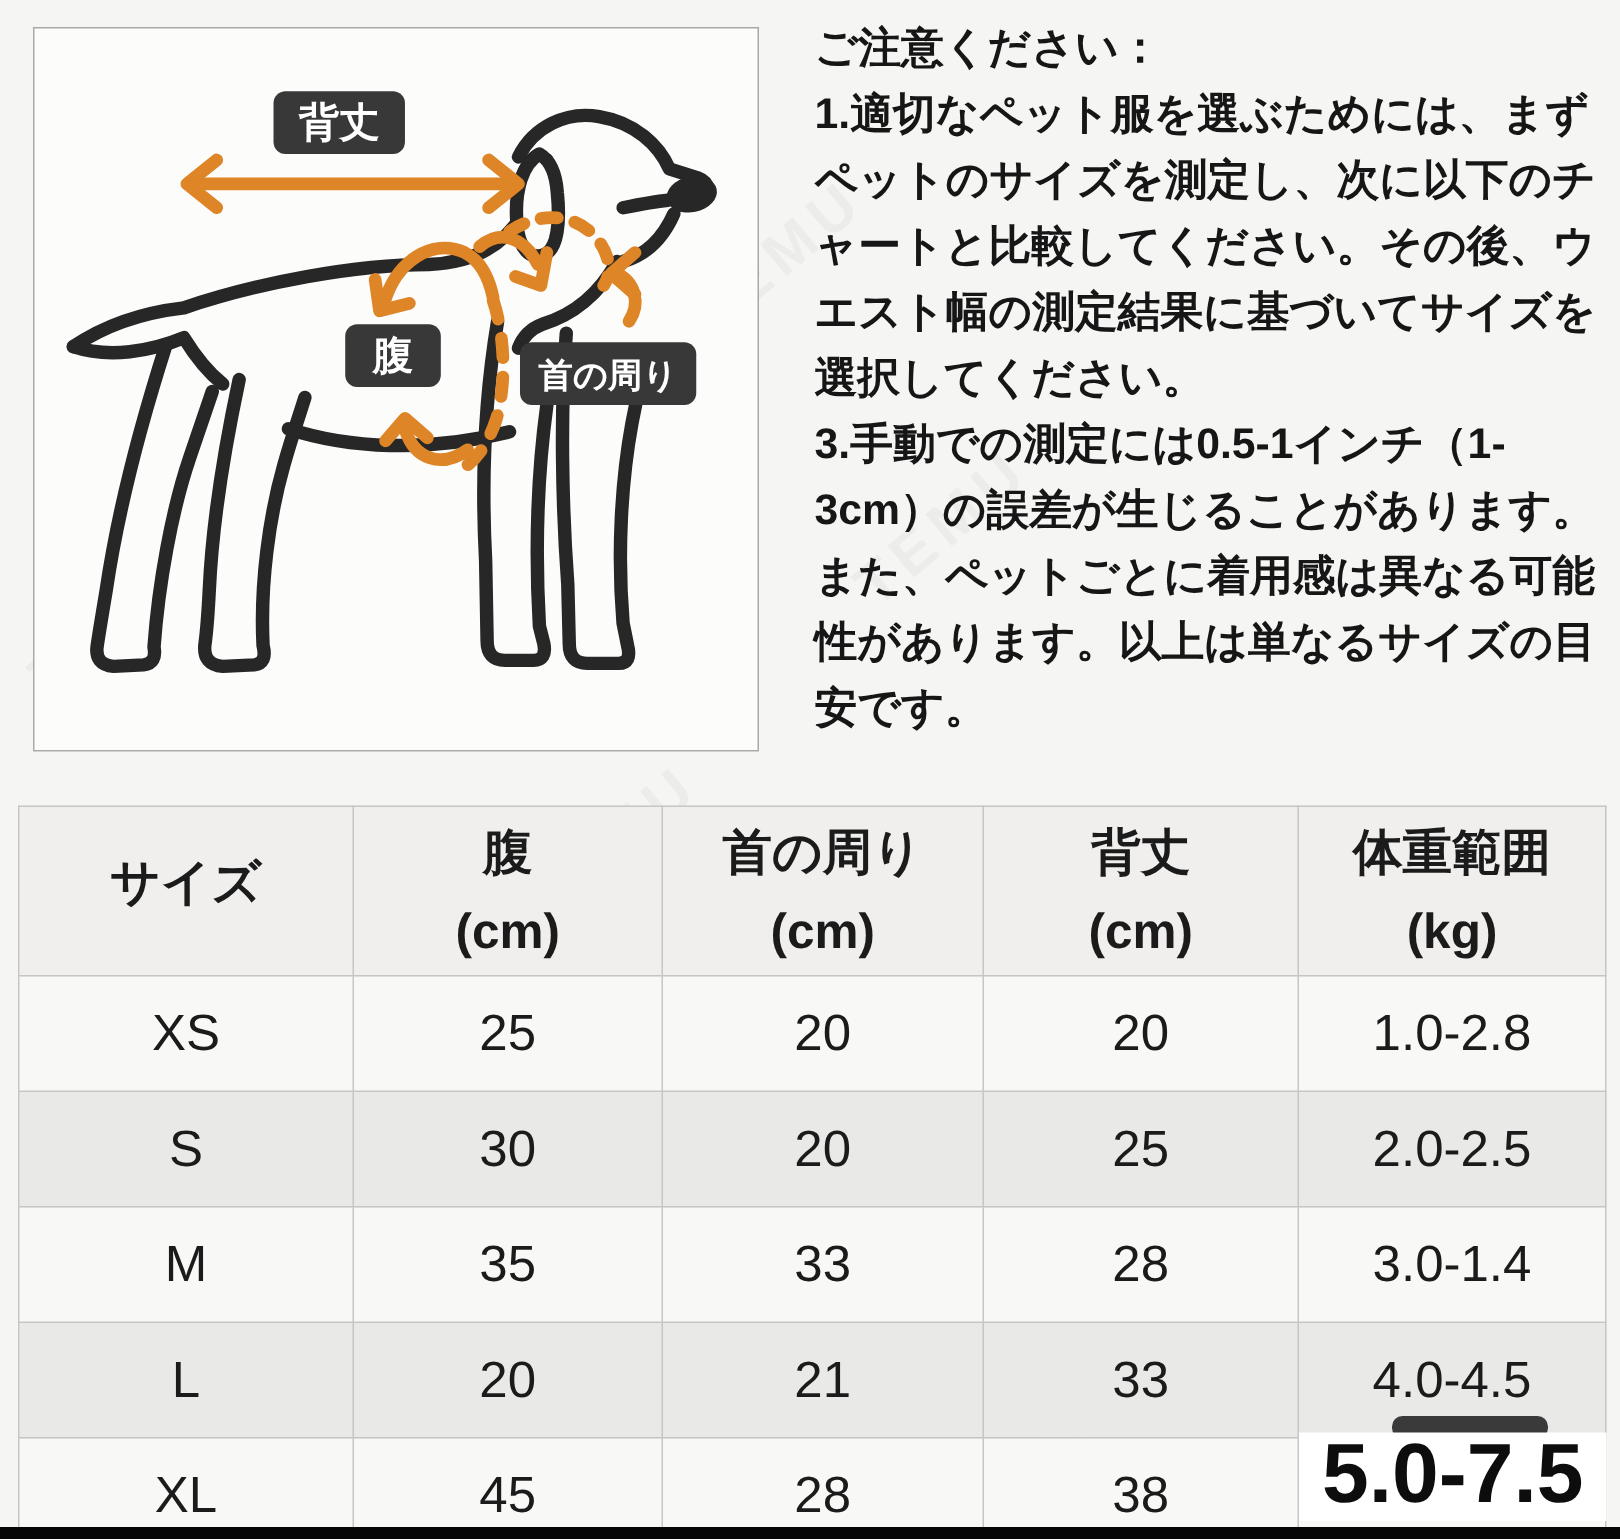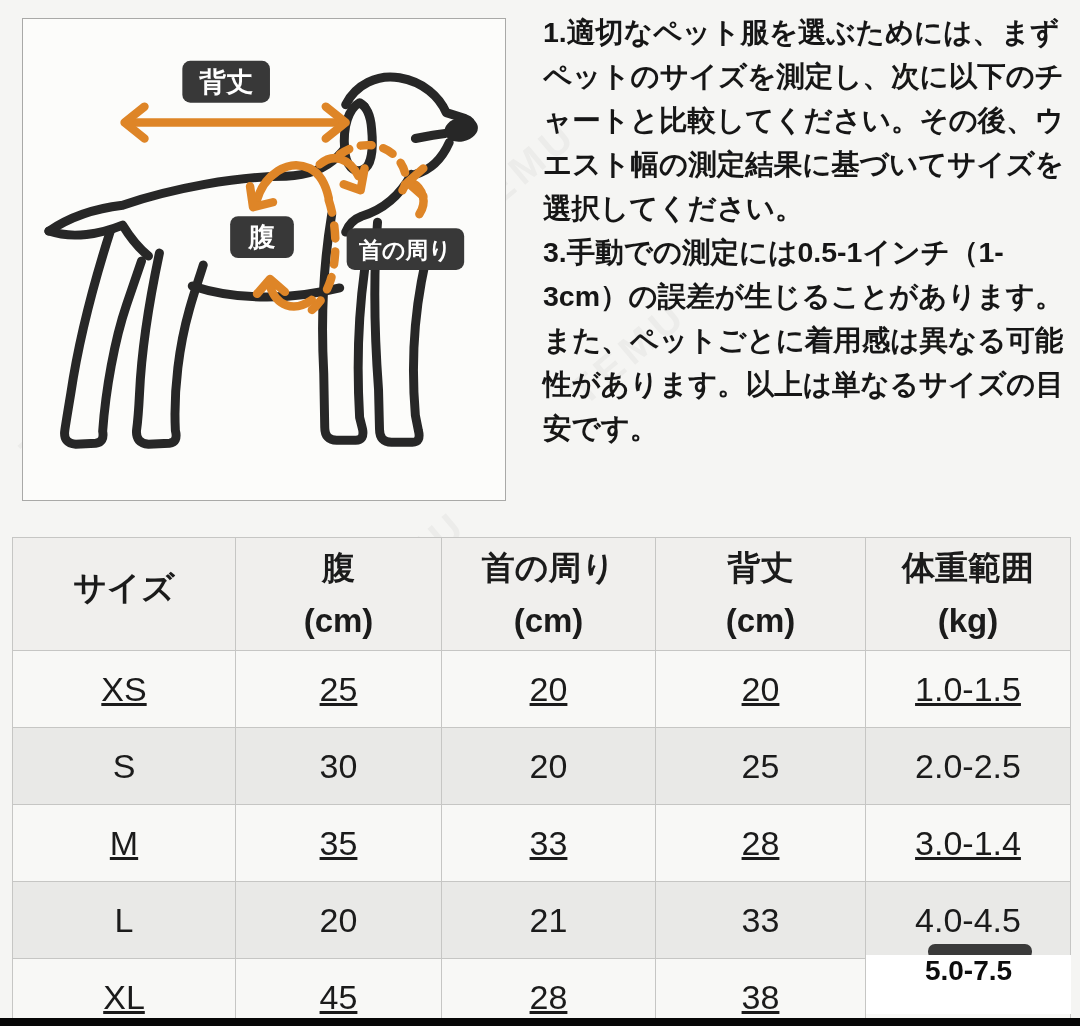--- a/index.html
+++ b/index.html
@@ -25,28 +25,28 @@
   
   table.size-table{position:absolute;left:12px;top:537px;width:1058px;
                    border-collapse:collapse;table-layout:fixed;
                    border:1px solid #b5b5b3;}
   table.size-table th,table.size-table td{
       border:1px solid #c6c6c4;text-align:center;vertical-align:middle;
       color:#1b1b1b;padding:0;}
   table.size-table th{height:112px;font-size:33px;font-weight:700;line-height:1.25;
       background:#f0efed;}
   table.size-table td{height:76px;font-size:34px;font-weight:400;}
-  tr.light td{background:#f8f8f6;text-decoration:underline;}
+  tr.light td{background:#f8f8f6;}
   tr.dark td{background:#e9e9e7;}
   th .unit{display:block;margin-top:12px;}
 
   
   .patch{position:absolute;left:866px;top:955px;width:205px;height:59px;
-         background:#ffffff;display:flex;align-items:flex-start;justify-content:center;
-         font-size:28px;font-weight:700;color:#0d0d0d;z-index:5;}
+         background:#ffffff;display:flex;align-items:flex-end;justify-content:center;
+         font-size:56px;font-weight:700;color:#0d0d0d;z-index:5;}
   .smudge{position:absolute;left:928px;top:944px;width:104px;height:15px;
           background:#3a3a3a;border-radius:7px;z-index:4;}
   .bottom-bar{position:absolute;left:0;top:1018px;width:1080px;height:8px;
               background:#060606;z-index:6;}
 </style>
 </head>
 <body>
 
 <div class="stage">
 
@@ -120,20 +120,21 @@
         <text class="lbl" x="204" y="72" font-size="27" text-anchor="middle">背丈</text>
         <rect x="208" y="198" width="64" height="42" rx="8" fill="#383838"></rect>
         <text class="lbl" x="240" y="228" font-size="27" text-anchor="middle">腹</text>
         <rect x="325" y="210" width="118" height="42" rx="8" fill="#383838"></rect>
         <text class="lbl" x="384" y="240" font-size="23" text-anchor="middle">首の周り</text>
       </g>
     </svg>
   </div>
 
   <div class="notice">
+    <p>ご注意ください：</p>
     <p>1.適切なペット服を選ぶためには、まずペットのサイズを測定し、次に以下のチャートと比較してください。その後、ウエスト幅の測定結果に基づいてサイズを選択してください。</p>
     <p>3.手動での測定には0.5-1インチ（1-3cm）の誤差が生じることがあります。また、ペットごとに着用感は異なる可能性があります。以上は単なるサイズの目安です。</p>
   </div>
 
   <table class="size-table">
     <colgroup>
       <col style="width:223px">
         <col style="width:206px">
         <col style="width:214px">
       <col style="width:210px">
@@ -147,21 +148,21 @@
         <th><span>背丈</span><span class="unit">(cm)</span></th>
         <th><span>体重範囲</span><span class="unit">(kg)</span></th>
       </tr>
     </thead>
     <tbody>
       <tr class="light">
         <td>XS</td>
         <td>25</td>
         <td>20</td>
         <td>20</td>
-        <td>1.0-1.5</td>
+        <td>1.0-2.8</td>
       </tr>
       <tr class="dark">
         <td>S</td>
         <td>30</td>
         <td>20</td>
         <td>25</td>
         <td>2.0-2.5</td>
       </tr>
       <tr class="light">
         <td>M</td>

